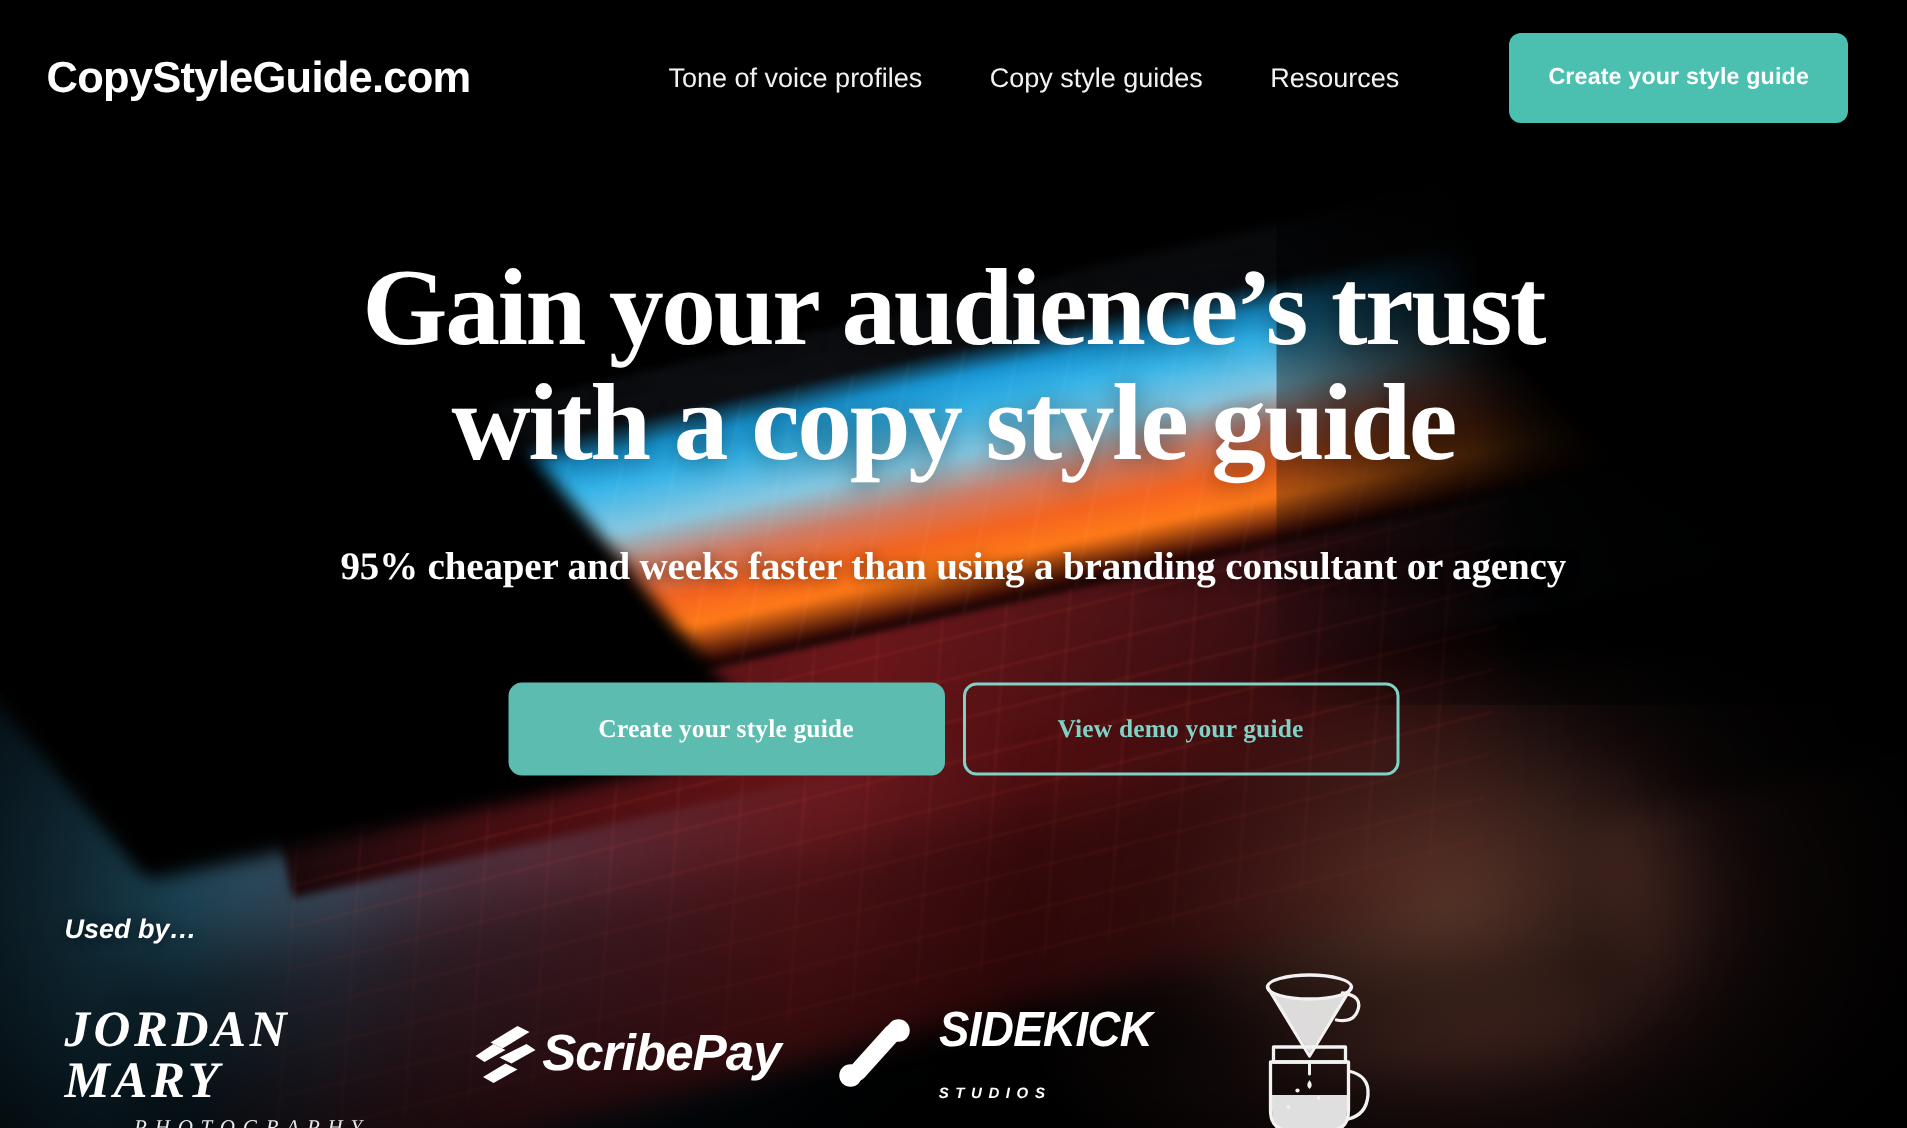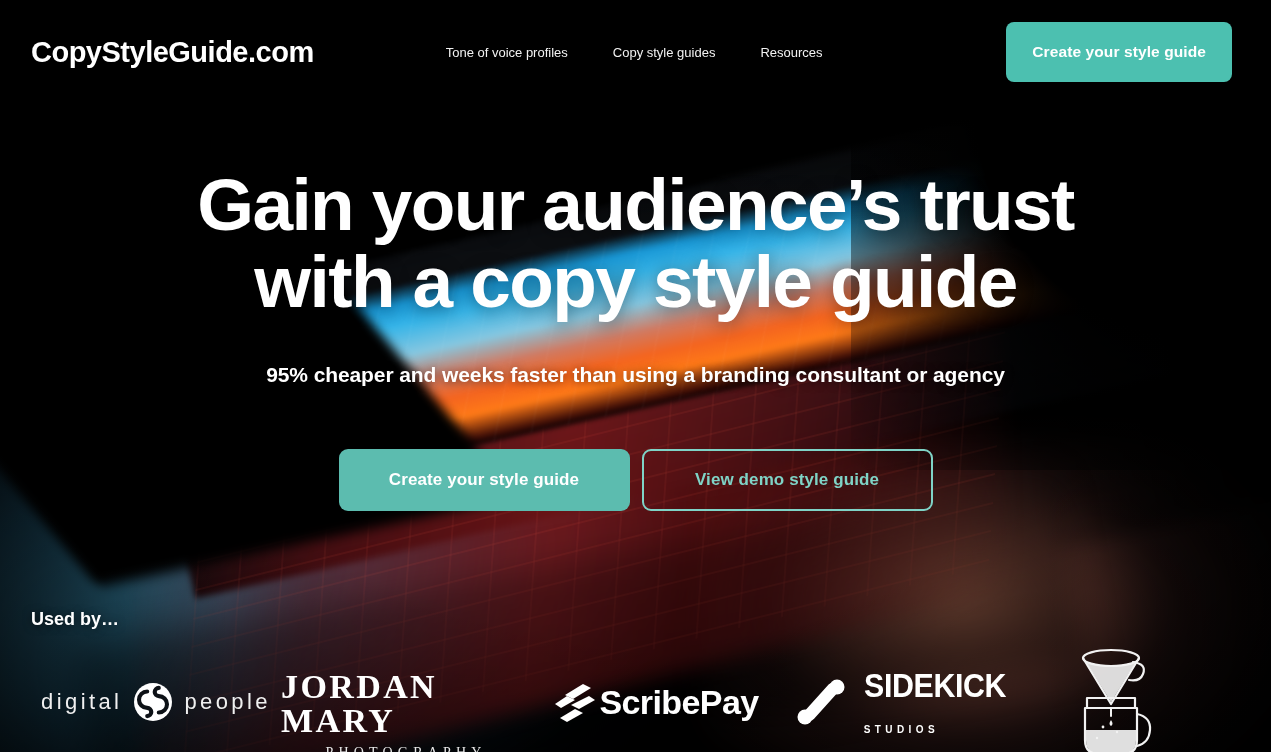--- a/index.html
+++ b/index.html
@@ -118,54 +118,54 @@
   
   #site-header{
     height:104px; display:flex; align-items:center; padding:0 39px 0 31px;gap:40px;
   }
   #brand-logo{
     font-size:29px; font-weight:700; letter-spacing:-.5px; color:#fff;
     text-decoration:none; white-space:nowrap;
   }
   #main-nav{ display:flex; align-items:center; gap:45px; margin-left:92px; }
   .nav-link{
-    color:#f2f2f2; font-size:13px; text-decoration:none; white-space:nowrap;
+    color:#f2f2f2; font-size:18px; text-decoration:none; white-space:nowrap;
   }
   #nav-cta{
     margin-left:auto; background:#4cc0b0; color:#fff; border:none;
     font-family:inherit; font-size:15.5px; font-weight:700;
     padding:0 26px; height:60px; border-radius:8px; cursor:pointer;
     white-space:nowrap; letter-spacing:.1px;
   }
 
   
-  #hero{ text-align:center; padding-top:62px; }
+  #hero{ text-align:center; padding-top:62px;font-family:Liberation Serif, serif; }
   #hero-title{
     font-size:73px; line-height:1.06; font-weight:700; letter-spacing:-1.6px;
     color:#fff; text-shadow:0 2px 18px rgba(0,0,0,.45);
   }
   #hero-title .line{ display:block; }
   #hero-sub{
-    margin-top:42px; font-size:21px; font-weight:700; color:#fff;
+    margin-top:42px; font-size:26px; font-weight:700; color:#fff;
     letter-spacing:-.1px; text-shadow:0 1px 10px rgba(0,0,0,.55);
   }
   #hero-actions{
     margin-top:62px; display:flex; justify-content:center; gap:12px;
   }
   .hero-btn{
     font-family:inherit; font-size:17px; font-weight:700; letter-spacing:.1px;
     width:291px; height:62px; border-radius:9px; cursor:pointer; white-space:nowrap;
   }
   #hero-cta-primary{ background:#5cbcaf; color:#fff; border:none; }
   #hero-cta-secondary{
     background:transparent; color:#7fd3c6; border:2px solid #7fd3c6;
   }
 
   
-  #usedby{ position:absolute; left:31px; bottom:0; width:1210px; }
+  #usedby{ position:absolute; left:43px; bottom:0; width:1210px;font-style:italic; }
   #usedby-label{
     font-size:18px; font-weight:700; color:#fff; margin-bottom:22px;
     text-shadow:0 1px 8px rgba(0,0,0,.6);
   }
   #logo-row{
     display:flex; align-items:center; height:100px; gap:0;
   }
   .logo-slot{ display:flex; align-items:center; justify-content:center; }
 
   
@@ -243,40 +243,29 @@
   <section id="hero">
     <h1 id="hero-title">
       <span class="line">Gain your audience’s trust</span>
       <span class="line">with a copy style guide</span>
     </h1>
 
     <p id="hero-sub">95% cheaper and weeks faster than using a branding consultant or agency</p>
 
     <div id="hero-actions">
       <button class="hero-btn" id="hero-cta-primary">Create your style guide</button>
-      <button class="hero-btn" id="hero-cta-secondary">View demo style guide</button>
+      <button class="hero-btn" id="hero-cta-secondary">View demo your guide</button>
     </div>
   </section>
 
   <section id="usedby">
     <div id="usedby-label">Used by…</div>
 
     <div id="logo-row">
 
-      <div class="logo-slot" id="logo-digital-people">
-        <span class="word">digital</span>
-        <svg id="dp-mark" viewBox="0 0 40 40">
-          <circle cx="20" cy="20" r="19" fill="#fff"></circle>
-          <path d="M20 2.5 A17.5 17.5 0 0 0 20 37.5 Z" fill="#0c1014" opacity="0"></path>
-          <path d="M14.2 9.5 a8.2 8.2 0 0 0 0 16.4 a4.1 4.1 0 0 1 0 8.2" stroke="#0d1116" stroke-width="4.1" fill="none" stroke-linecap="round"></path>
-          <path d="M25.8 30.5 a8.2 8.2 0 0 0 0 -16.4 a4.1 4.1 0 0 1 0 -8.2" stroke="#0d1116" stroke-width="4.1" fill="none" stroke-linecap="round"></path>
-          <circle cx="20" cy="20" r="19" fill="none" stroke="#0b0f13" stroke-width="0"></circle>
-        </svg>
-        <span class="word">people</span>
-      </div>
 
       <div class="logo-slot" id="logo-jordan-mary">
         <div id="jm-name">JORDAN MARY</div>
         <div id="jm-sub">PHOTOGRAPHY</div>
       </div>
 
       <div class="logo-slot" id="logo-scribepay">
         <svg id="sp-mark" viewBox="0 0 46 46">
           <g fill="#fff">
             <path d="M30 5 L38 9 L20 20 L12 16 Z"></path>

